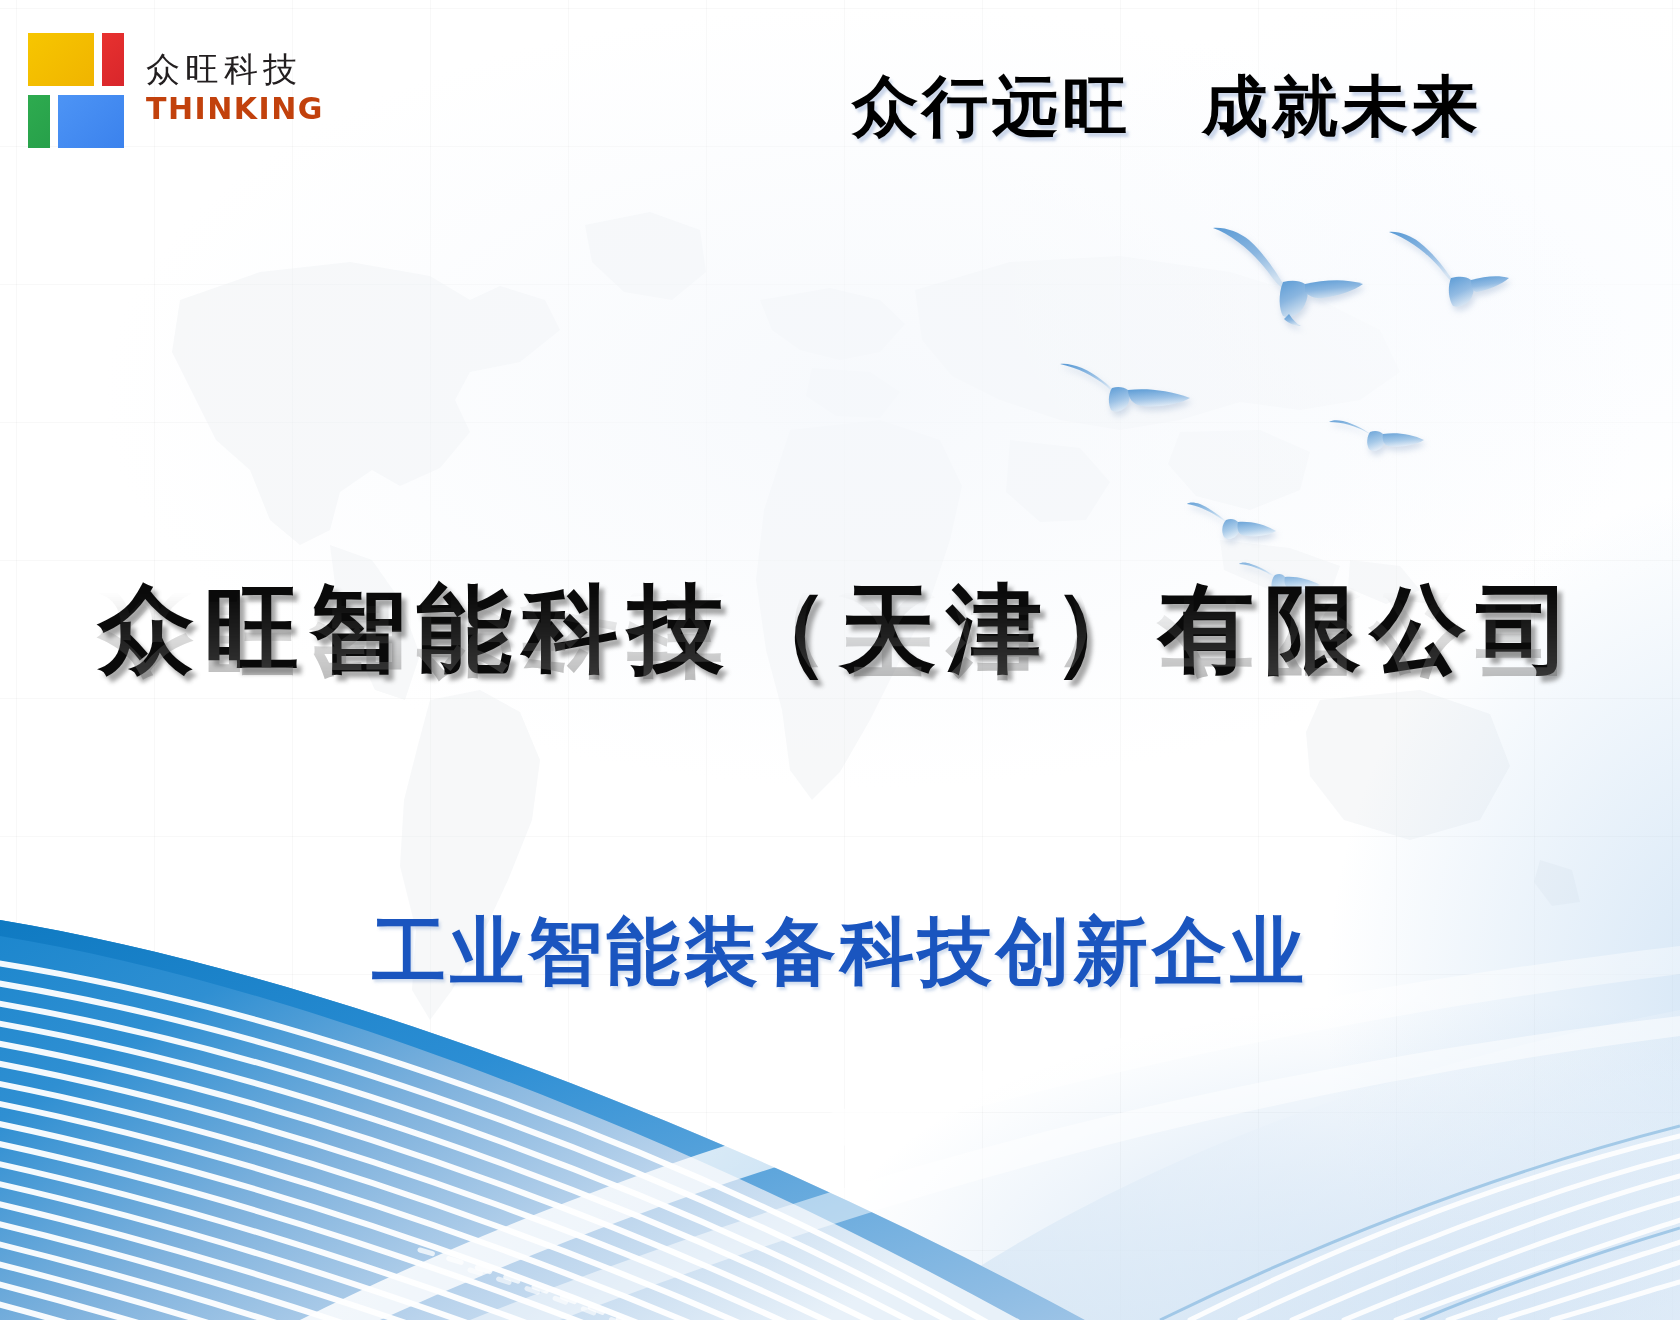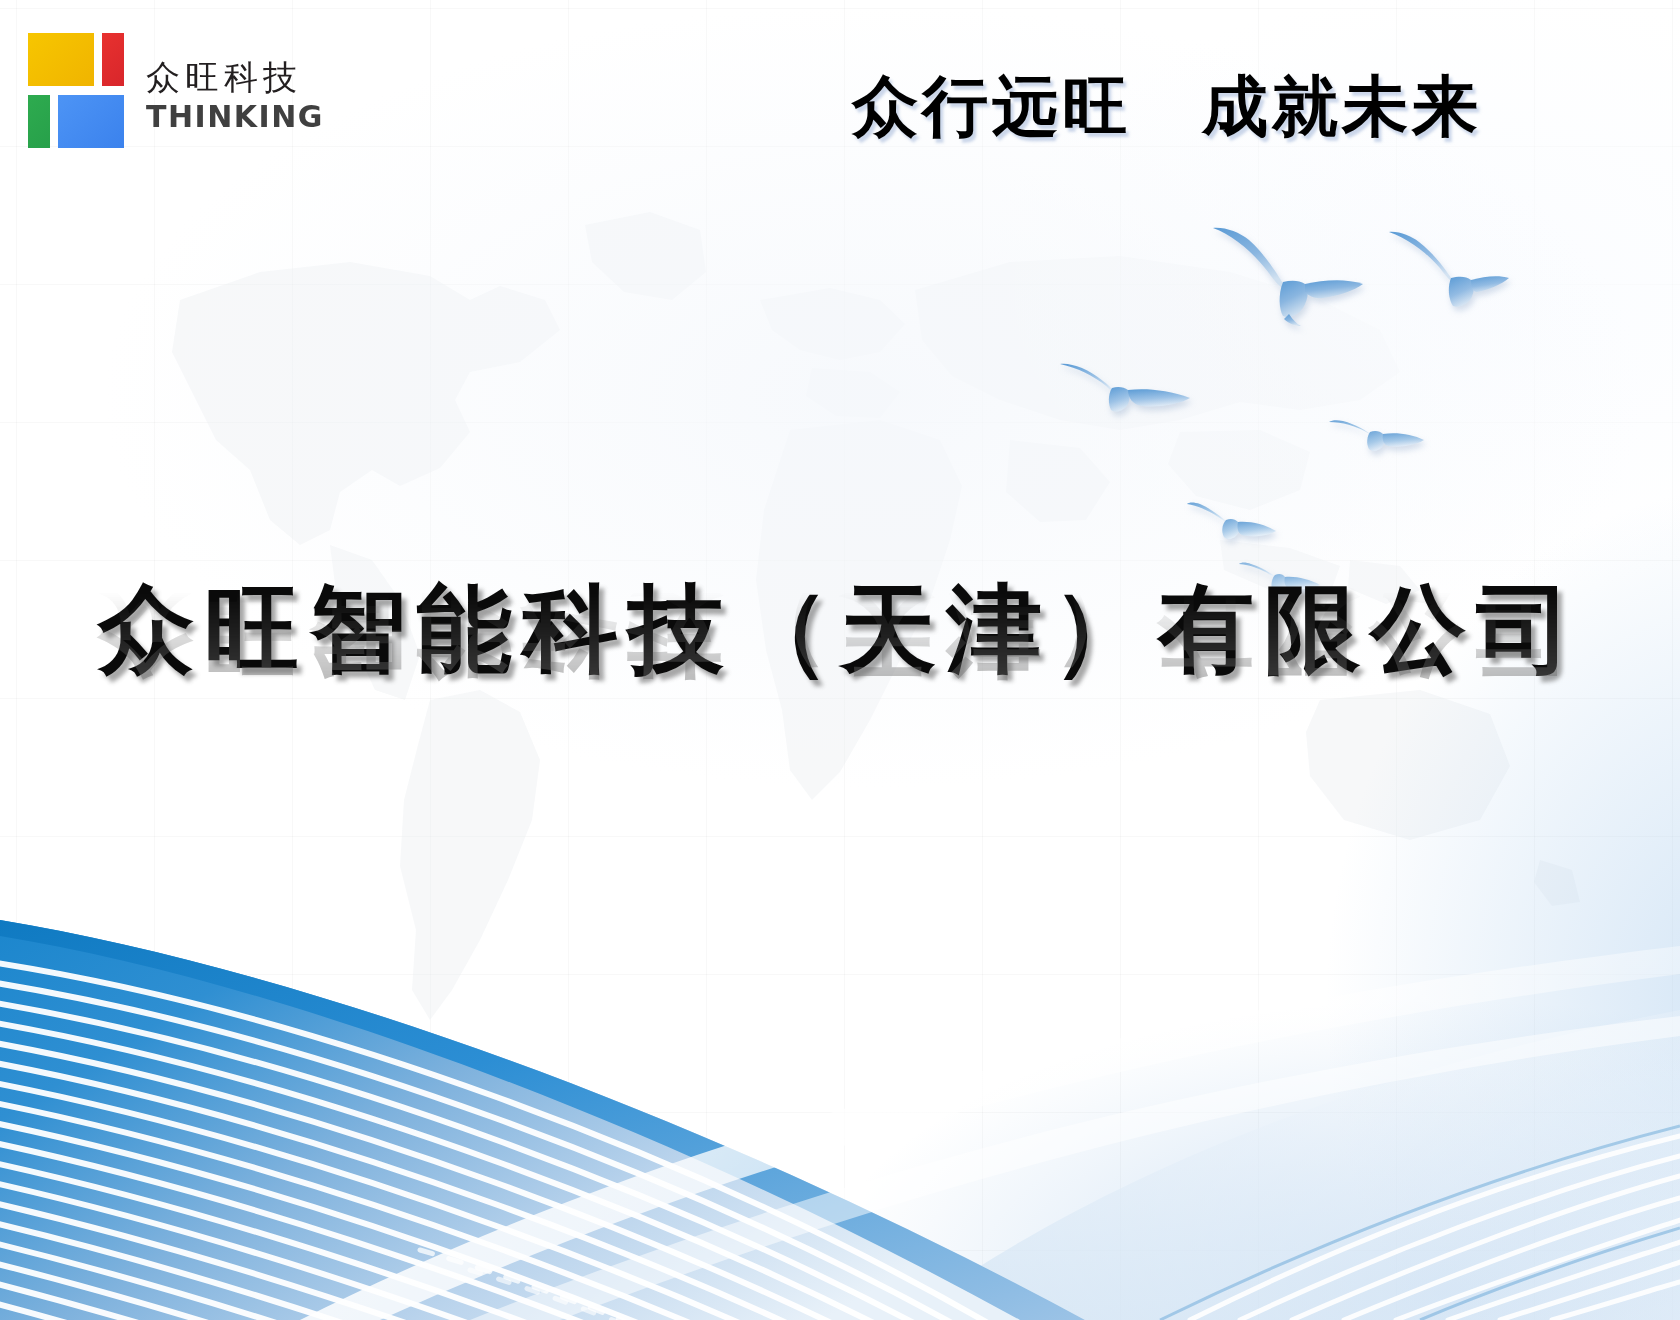--- a/index.html
+++ b/index.html
@@ -59,27 +59,26 @@
   .blk-blue   { left: 30px; top: 62px; width: 66px; height: 53px; background: linear-gradient(135deg,#4d94f5,#3b82ed); }
 
   .logo-text { position: absolute; left: 146px; top: 52px; }
   .logo-cn {
     font-size: 34px;
     letter-spacing: 5px;
     color: #231f20;
     font-weight: 500;
     line-height: 1.05;
     font-family: "DejaVu Sans", "Liberation Sans", sans-serif;
-    margin-top: 8px;
   }
   .logo-en {
     font-size: 30px;
     font-weight: 800;
     letter-spacing: 1.5px;
-    color: #404040;
+    color: #c2410c;
     margin-top: 6px;
     line-height: 1;
   }
 
   .tagline {
     position: absolute;
     right: 198px;
     top: 62px;
     font-size: 66px;
     font-weight: 800;
@@ -312,20 +311,21 @@
         </g>
       </svg>
     </div>
   </div>
 
   <div class="title-block">
     <div class="main-title">众旺智能科技（天津）有限公司</div>
     <div class="main-title-reflection" aria-hidden="true">众旺智能科技（天津）有限公司</div>
   </div>
 
+  <div class="subtitle">工业智能装备科技创新企业</div>
 
   <div class="bottom-deco">
     <svg viewBox="0 0 1680 470" preserveAspectRatio="none" aria-hidden="true">
       <defs>
         <linearGradient id="waveMain" x1="0" y1="0" x2="1" y2="0.6">
           <stop offset="0%" stop-color="#1b86cd"></stop>
           <stop offset="22%" stop-color="#2f8fd2"></stop>
           <stop offset="48%" stop-color="#7fb2dd"></stop>
           <stop offset="72%" stop-color="#b9d3ec"></stop>
           <stop offset="100%" stop-color="#e8f1f9"></stop>

